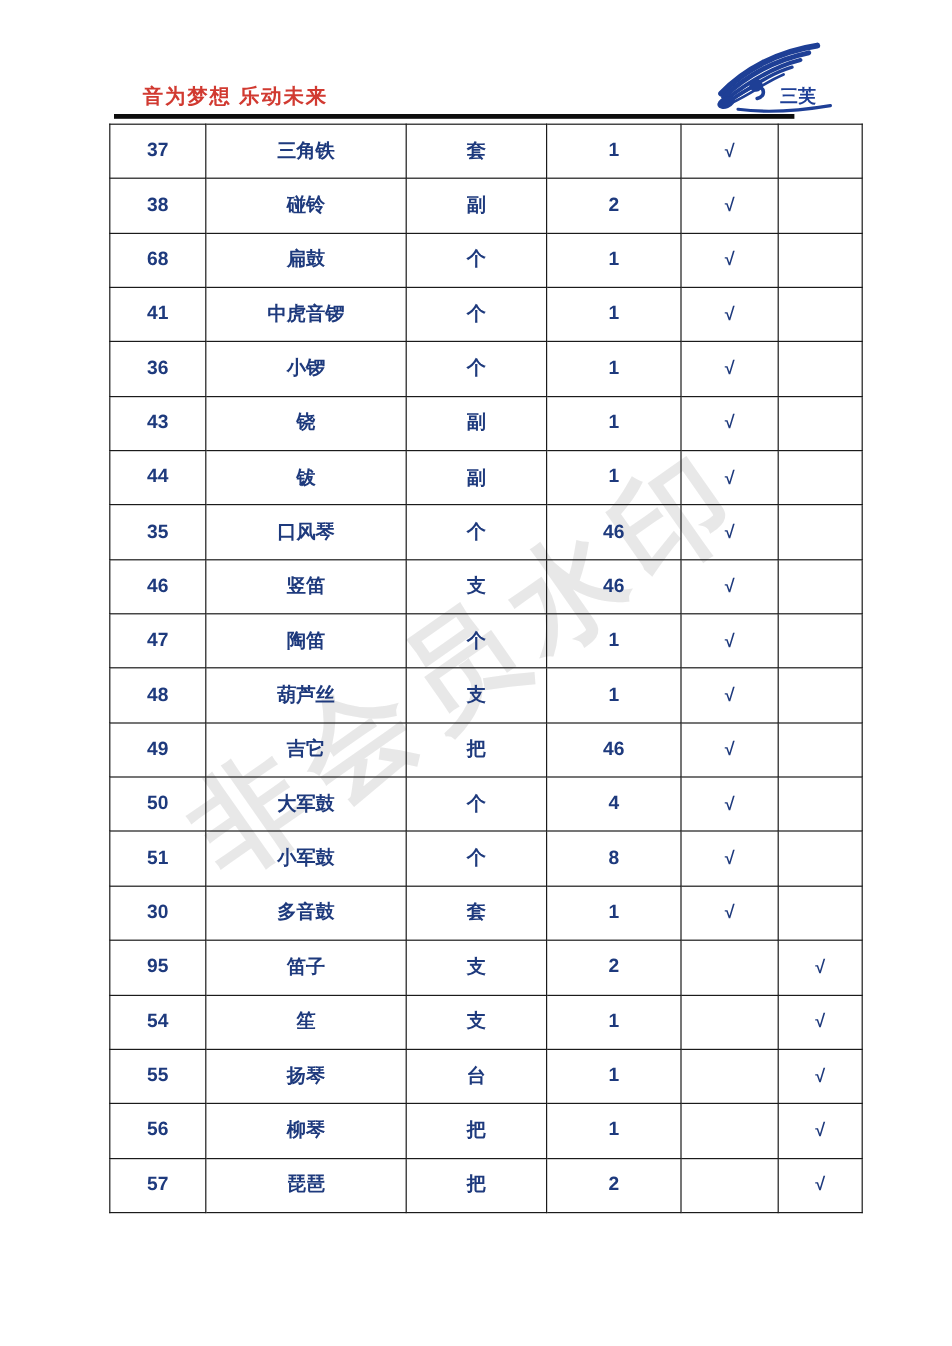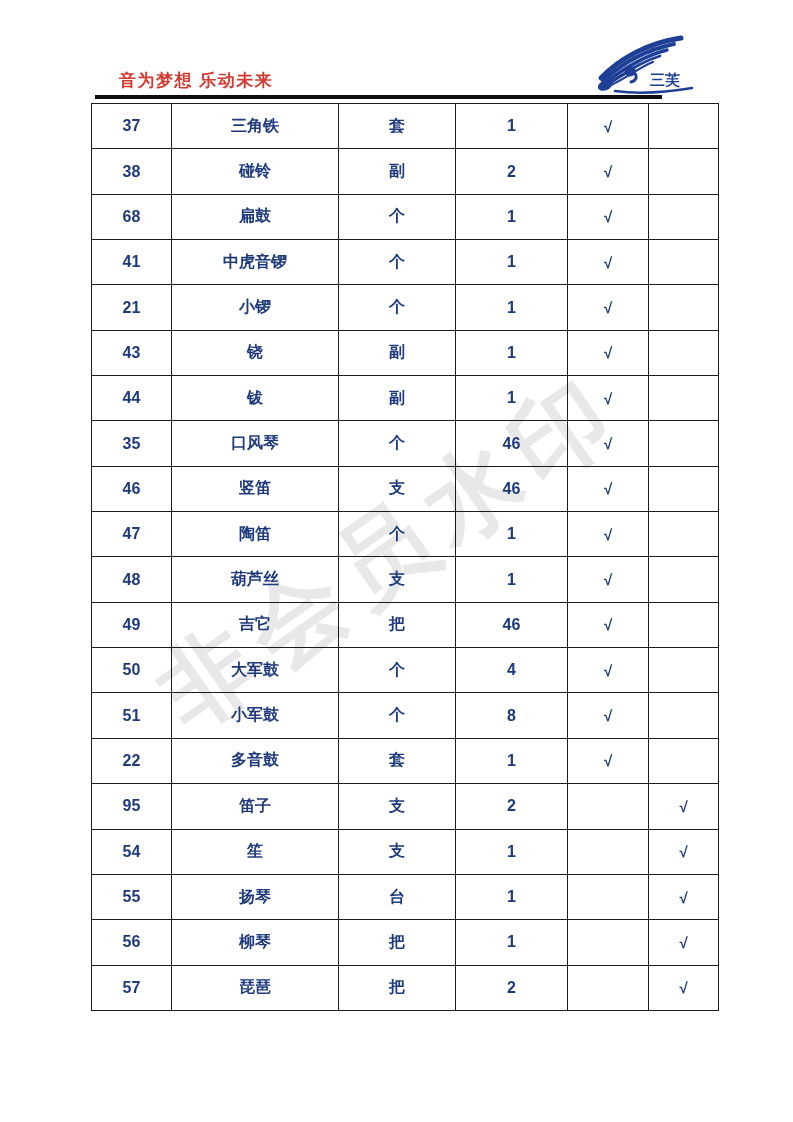--- a/index.html
+++ b/index.html
@@ -110,21 +110,21 @@
       </tr>
       <tr>
         <td>41</td>
         <td>中虎音锣</td>
         <td>个</td>
         <td>1</td>
         <td class="check">√</td>
         <td class="check"></td>
       </tr>
       <tr>
-        <td>21</td>
+        <td>36</td>
         <td>小锣</td>
         <td>个</td>
         <td>1</td>
         <td class="check">√</td>
         <td class="check"></td>
       </tr>
       <tr>
         <td>43</td>
         <td>铙</td>
         <td>副</td>
@@ -190,21 +190,21 @@
       </tr>
       <tr>
         <td>51</td>
         <td>小军鼓</td>
         <td>个</td>
         <td>8</td>
         <td class="check">√</td>
         <td class="check"></td>
       </tr>
       <tr>
-        <td>22</td>
+        <td>30</td>
         <td>多音鼓</td>
         <td>套</td>
         <td>1</td>
         <td class="check">√</td>
         <td class="check"></td>
       </tr>
       <tr>
         <td>95</td>
         <td>笛子</td>
         <td>支</td>

